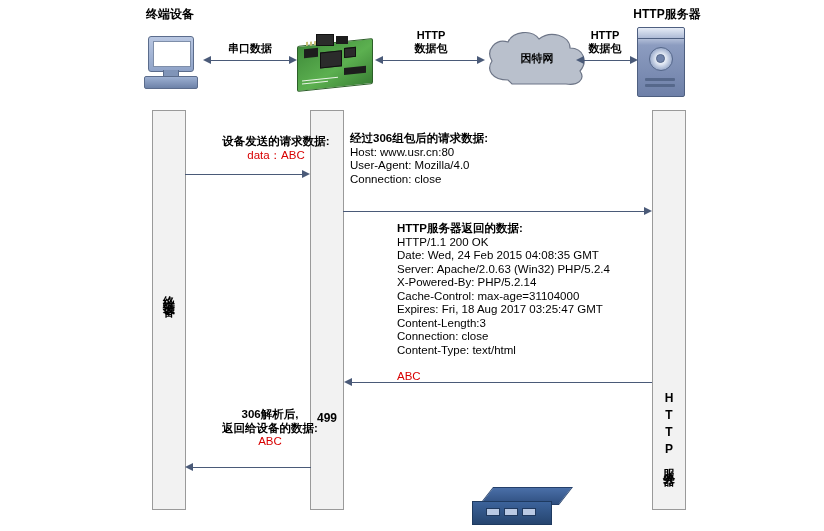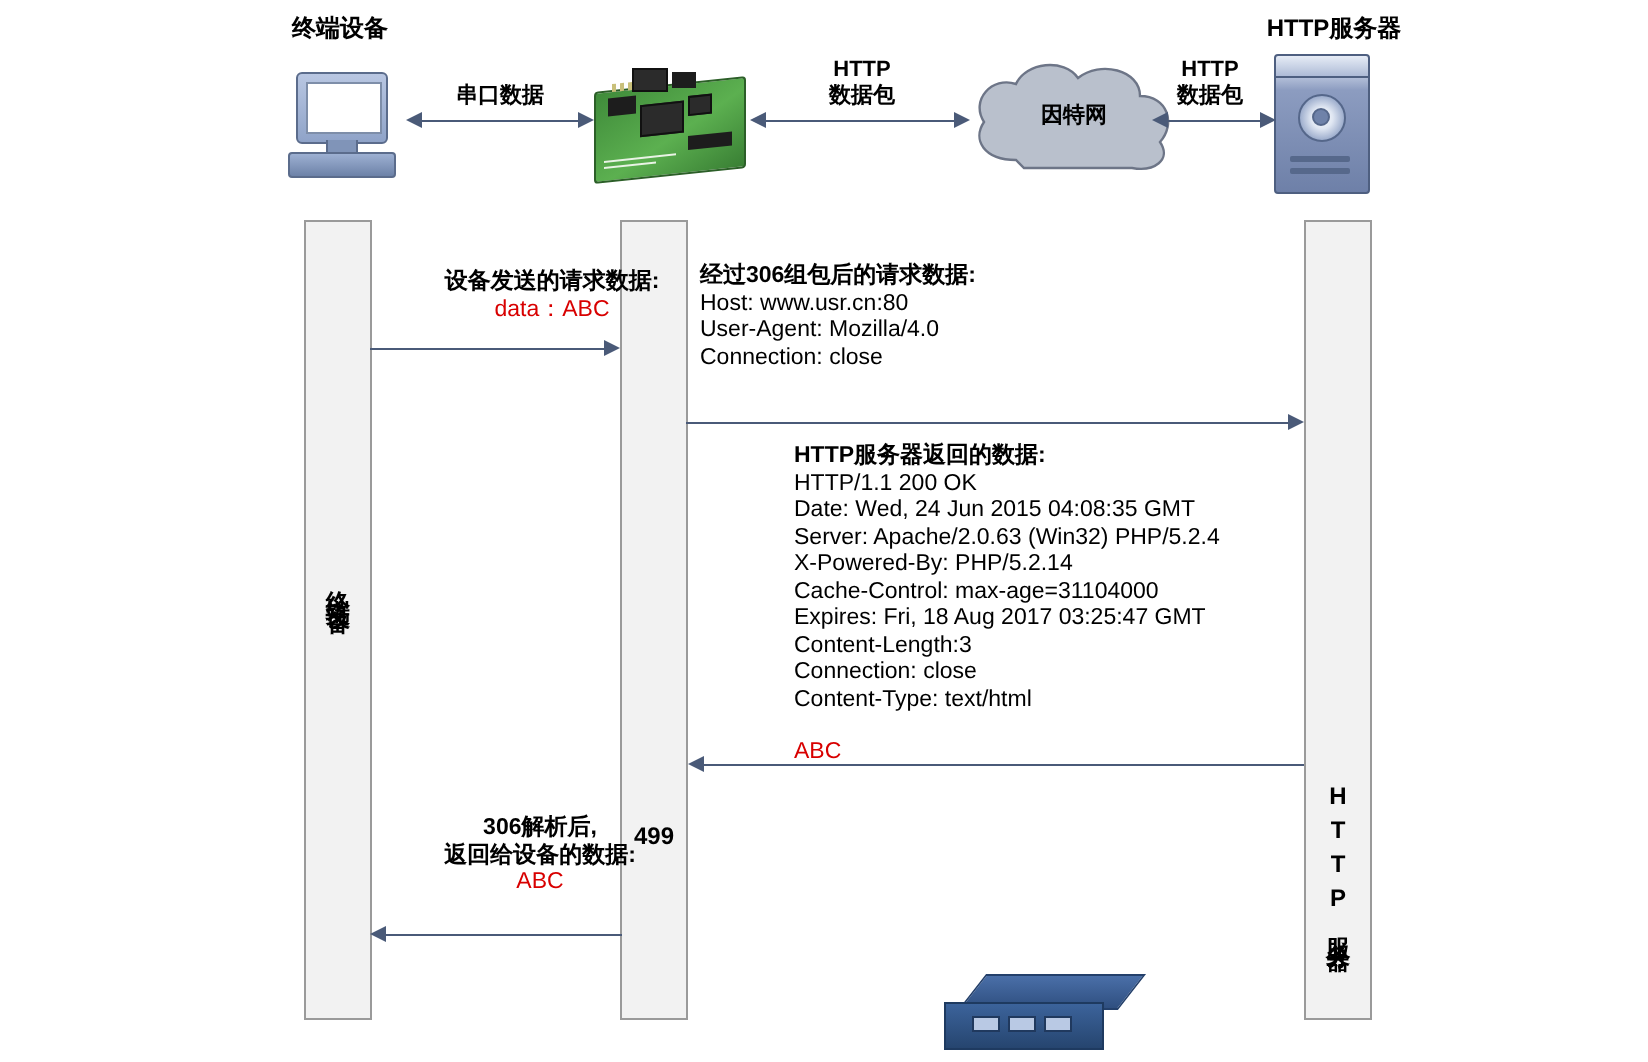--- a/index.html
+++ b/index.html
@@ -312,21 +312,21 @@
     <div>Connection: close</div>
   </div>
   <div class="abs">
     <div class="abs arrowline" style="left:343px; top:211px; width:302px;"></div>
     <div class="abs arrowhead ah-right" style="left:644px; top:207px;"></div>
   </div>
 
   <div class="abs msgblock" style="left:349px; top:222px; width:300px;margin-left:48px;">
     <div class="hdr">HTTP服务器返回的数据:</div>
     <div>HTTP/1.1 200 OK</div>
-    <div>Date: Wed, 24 Jun 2015 04:08:35 GMT</div>
+    <div>Date: Wed, 24 Feb 2015 04:08:35 GMT</div>
     <div>Server: Apache/2.0.63 (Win32) PHP/5.2.4</div>
     <div>X-Powered-By: PHP/5.2.14</div>
     <div>Cache-Control: max-age=31104000</div>
     <div>Expires: Fri, 18 Aug 2017 03:25:47 GMT</div>
     <div>Content-Length:3</div>
     <div>Connection: close</div>
     <div>Content-Type: text/html</div>
     <div style="height:13px;"></div>
     <div class="red">ABC</div>
   </div>

